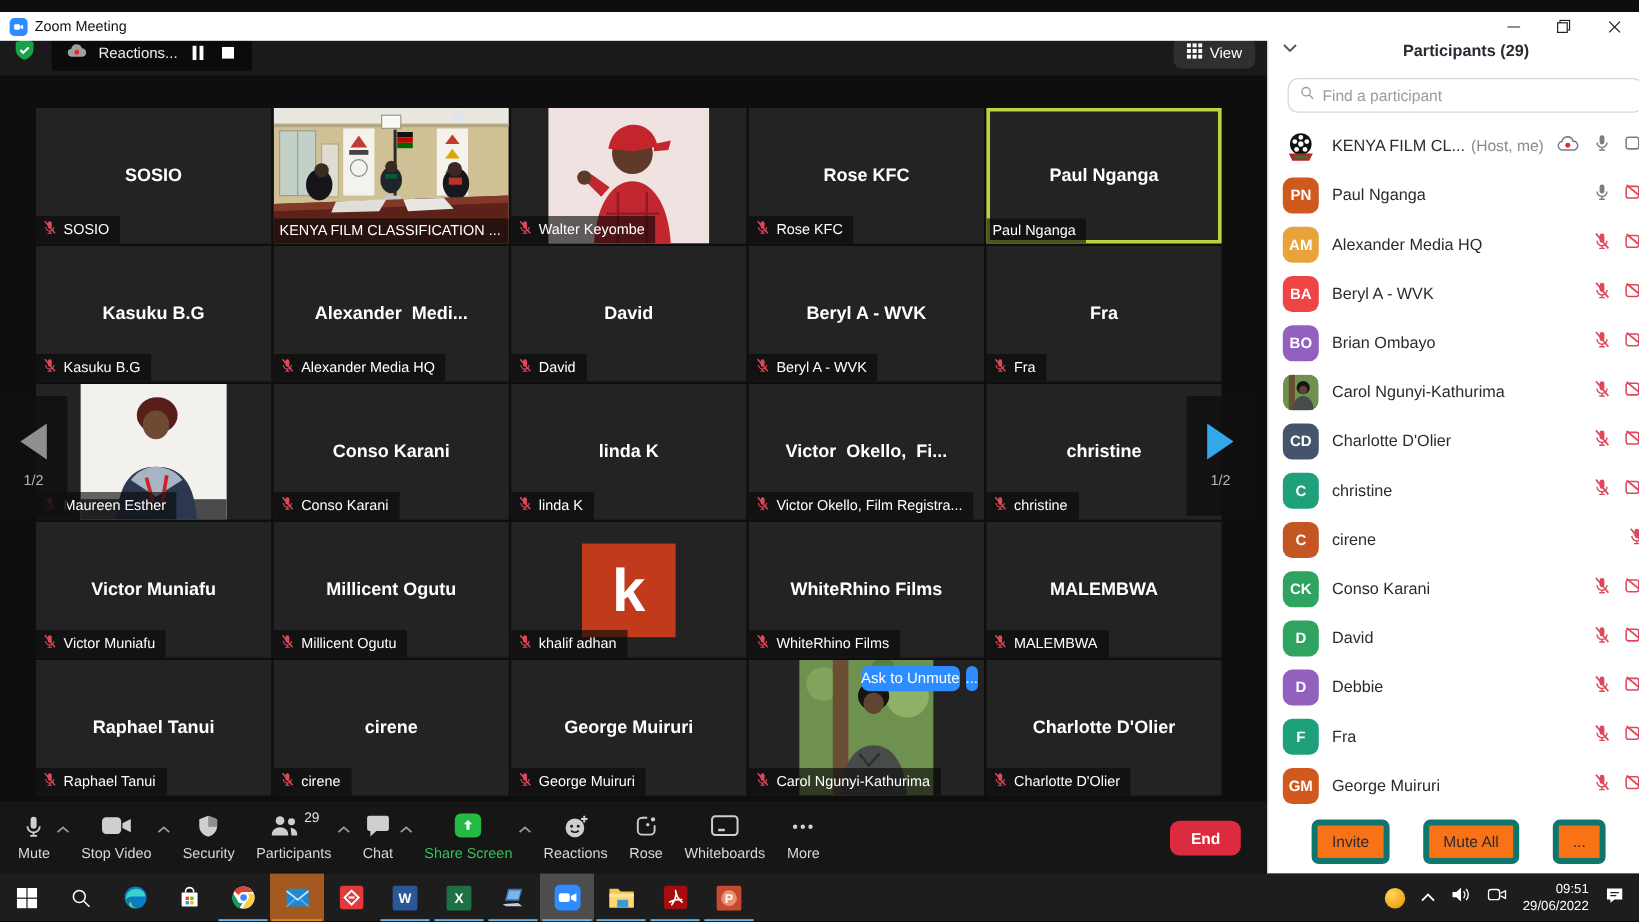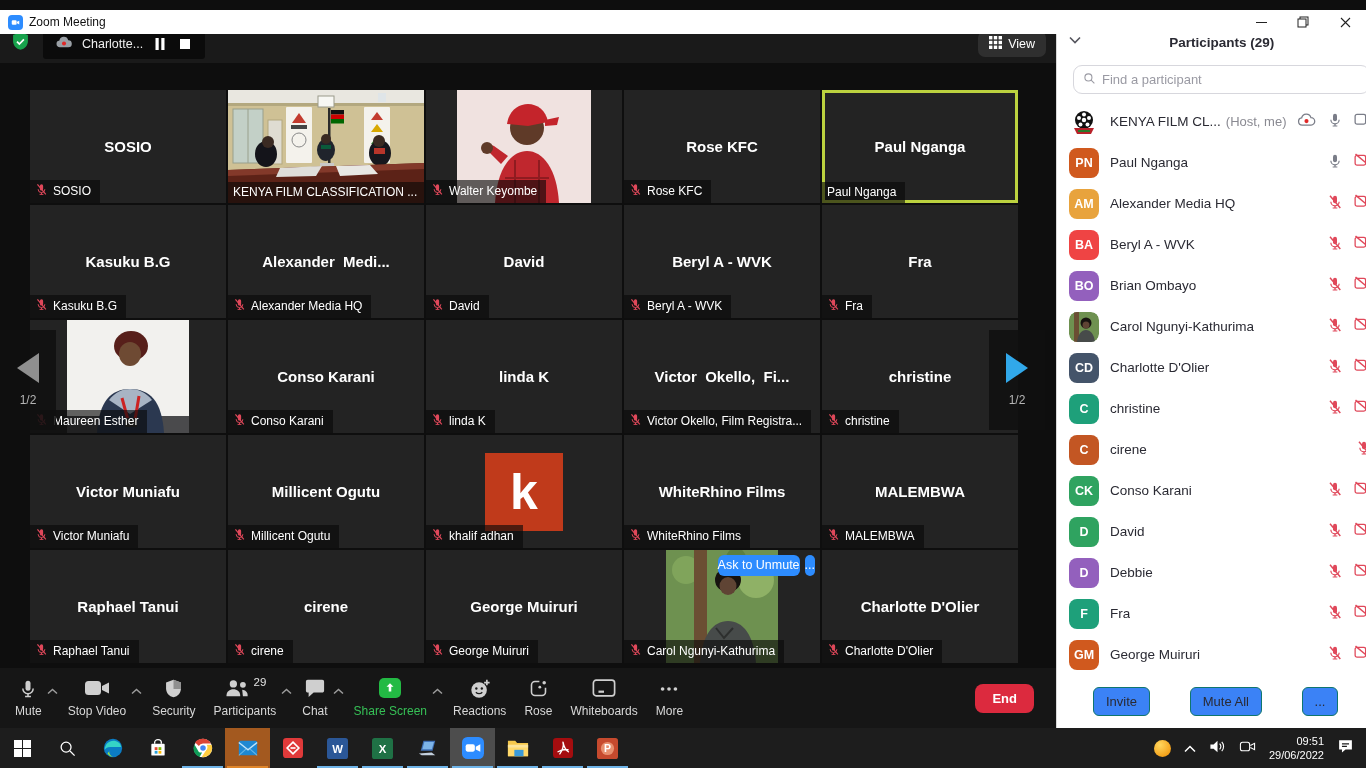--- a/index.html
+++ b/index.html
@@ -59,21 +59,21 @@
   .psearch input{border:0;outline:0;flex:1;font-size:13px;font-family:Liberation Sans, sans-serif;color:#333}
   .psearch input::placeholder{color:#9a9aa3}
   #plist{flex:1;overflow:hidden}
   .prow{height:41px;display:flex;align-items:center;padding:0 14px 0 12px;gap:11px}
   .pavatar{width:30px;height:30px;border-radius:8px;flex:none;display:flex;align-items:center;justify-content:center;color:#fff;font-weight:700;font-size:12.5px;overflow:hidden}
   .pname{font-size:13.5px;color:#2a2a33;white-space:nowrap;overflow:hidden}
   .psuffix{color:#8a8a92;font-size:13px;margin-left:5px}
   .picons{margin-left:auto;display:flex;gap:11px;align-items:center}
   .ic-gray{color:#7a7d88}.ic-red{color:#e0485a}
   .pfoot{height:48px;display:flex;align-items:center;justify-content:space-between;padding:0 48px 6px 36px}
-  .pfbtn{background:#3b82f6;border:1px solid #0f766e;border-radius:6px;padding:6px 12px;font-size:13px;color:#2a2a33}
+  .pfbtn{background:#f97316;border:5px solid #0f766e;border-radius:6px;padding:6px 12px;font-size:13px;color:#2a2a33}
 
   
   .taskbar{position:absolute;left:0;right:0;bottom:0;height:40px;background:#1d1d1d;display:flex;align-items:stretch;z-index:40}
   #tbicons{display:flex}
   .tcell{width:45px;display:flex;align-items:center;justify-content:center;position:relative}
   .tcell.running::after{content:"";position:absolute;left:2px;right:2px;bottom:0;height:2.5px;background:#6fb4e8}
   .tcell.mailbg{background:#a3591f}.tcell.mailbg::after{background:#e0862a}
   .tcell.zoombg{background:#4d4d4d}
   .tray{margin-left:auto;display:flex;align-items:center;gap:13px;padding-right:12px;color:#fff}
   .clock{text-align:right;font-size:11px;line-height:1.3}
@@ -125,21 +125,21 @@
               <path d="M8 12.2l2.7 2.7 5.2-5.2" stroke="#fff" stroke-width="2" fill="none"></path>
             </svg>
         </span>
         <div class="recpill">
           <span>
             <svg width="18" height="14" viewBox="0 0 24 18">
                 <path d="M6.5 16a4.5 4.5 0 0 1-.6-8.96A6 6 0 0 1 17.6 6.6 4.2 4.2 0 0 1 17.8 16z" fill="#9aa0a6"></path>
                 <circle cx="12" cy="11" r="2.7" fill="#e02828"></circle>
               </svg>
           </span>
-          <span>Charlotte...</span>
+          <span>Reactions...</span>
           <span class="recctl">
             <svg width="10" height="12" viewBox="0 0 10 12">
                 <rect x="0.5" width="3.2" height="12" fill="#fff"></rect>
                 <rect x="6.3" width="3.2" height="12" fill="#fff"></rect>
               </svg>
           </span>
           <span class="recctl">
             <svg width="10" height="10" viewBox="0 0 10 10">
                 <rect width="10" height="10" fill="#fff"></rect>
               </svg>

